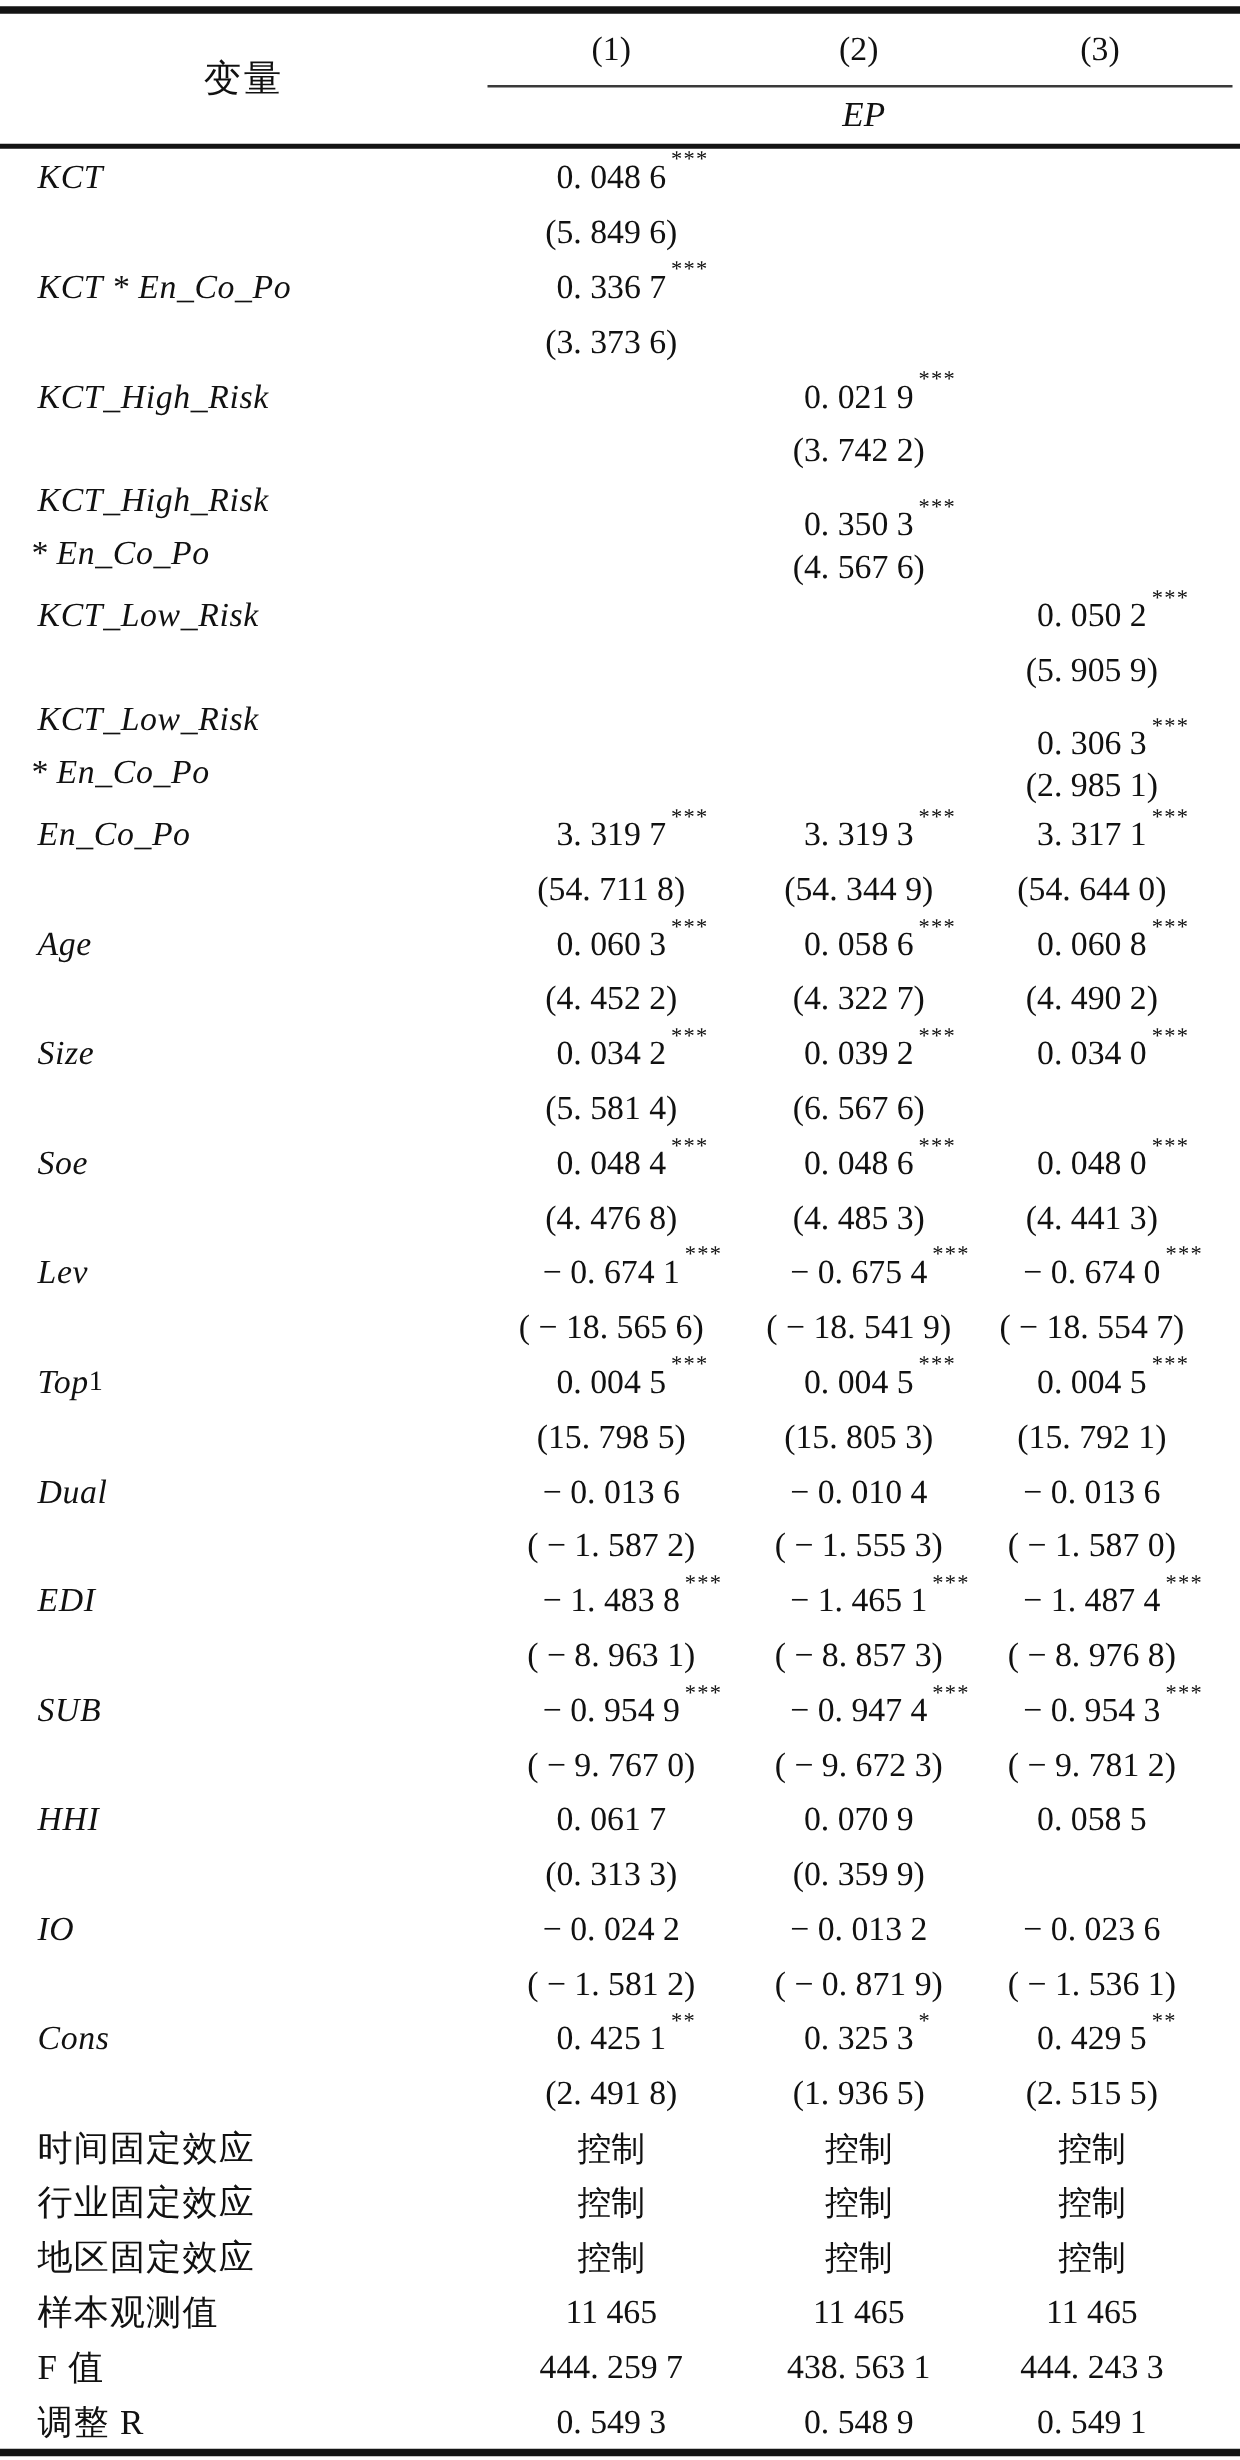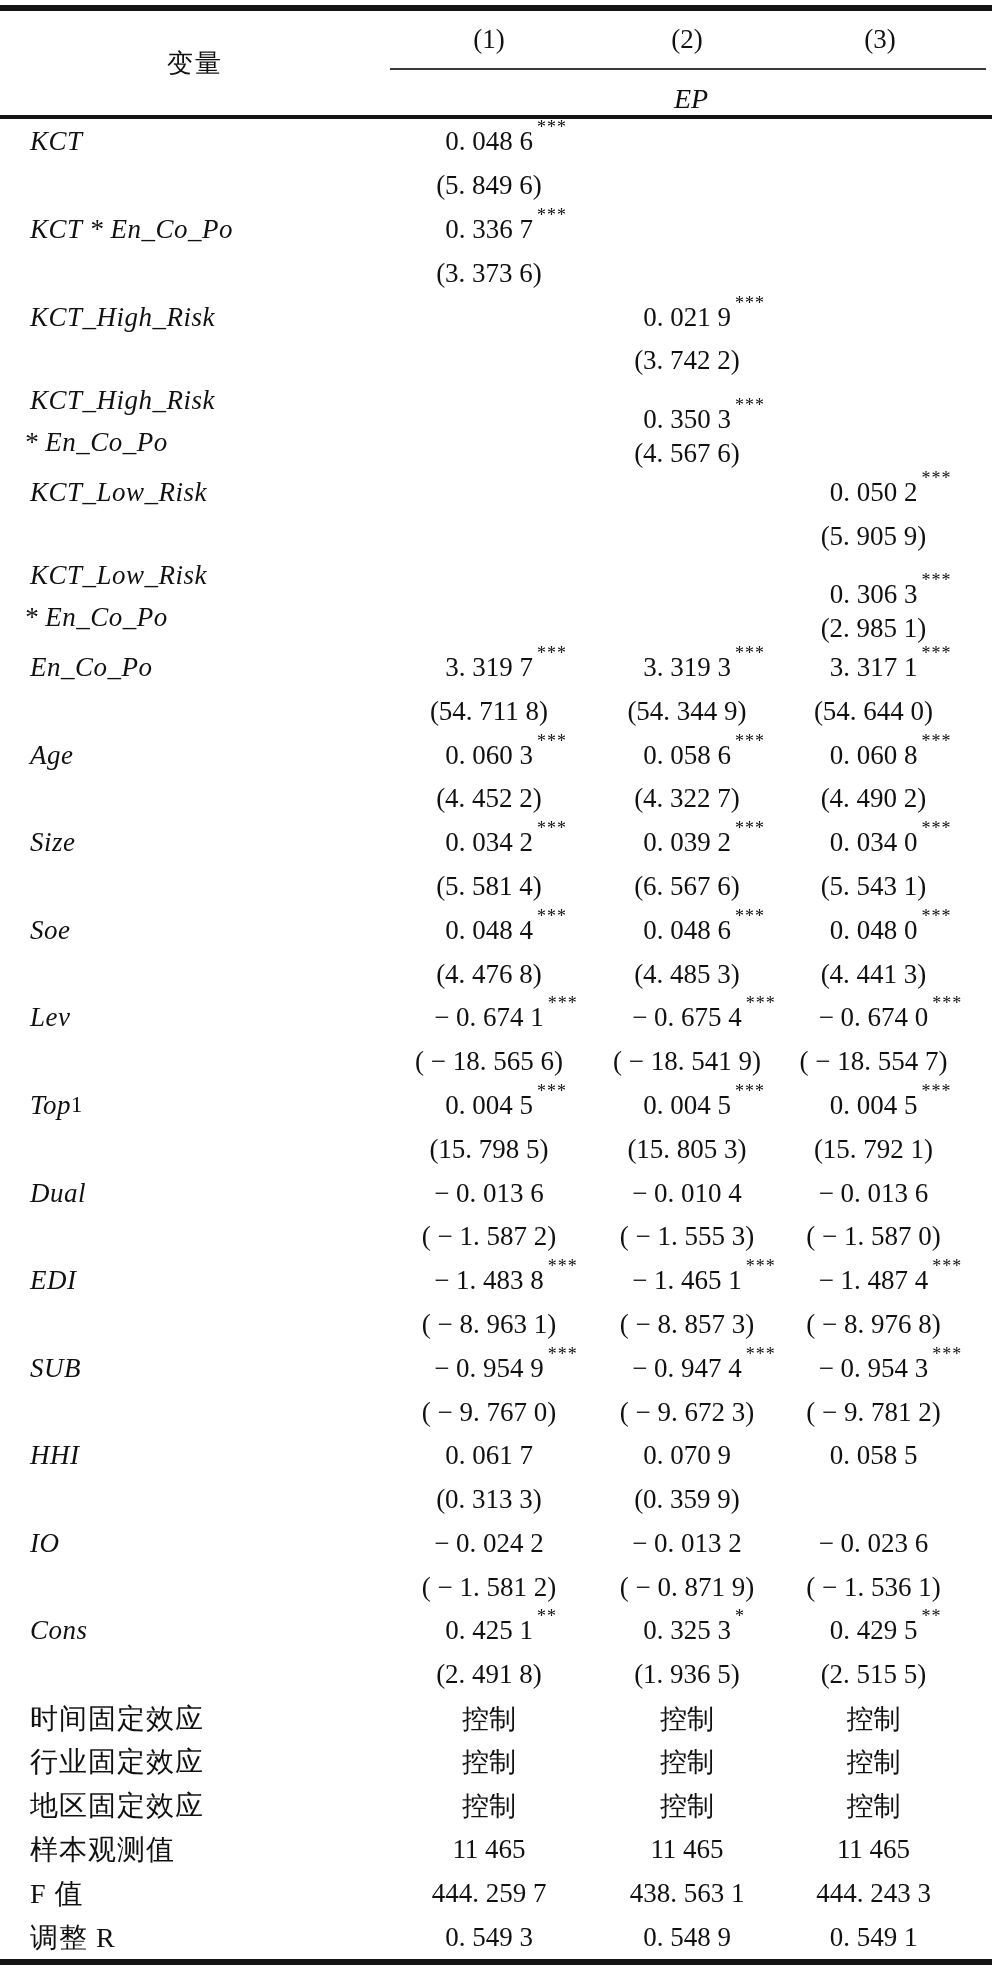--- a/index.html
+++ b/index.html
@@ -13,27 +13,27 @@
     --u:43.8px;
   }
   .rule{background:#141414;width:992px;}
   .rule.top{height:6px;margin-top:5px;}
   .rule.mid{height:4px;}
   .rule.bottom{height:6px;}
 
   
   .header{display:grid;grid-template-columns:390px 602px;height:104px;}
   .hleft{display:flex;align-items:center;justify-content:center;
-         font-size:26px;letter-spacing:2px;}
+         font-size:30px;letter-spacing:2px;}
   .hright{display:flex;flex-direction:column;}
   .hrow1{display:grid;grid-template-columns:198px 198px 206px;height:57px;}
   .hcol{display:flex;align-items:center;justify-content:center;font-size:27px;}
   .hcol.c3{padding-right:18px;}
   .hsep{height:2px;background:#3a3a3a;width:596px;}
-  .hrow2{flex:1;display:flex;align-items:flex-end;justify-content:center;
+  .hrow2{flex:1;display:flex;align-items:center;justify-content:center;
          font-size:28px;font-style:italic;}
 
   
   #tbody{padding-top:1px;}
   .block{display:grid;grid-template-columns:390px 198px 198px 206px;}
   .line{height:var(--u);display:flex;align-items:center;justify-content:center;
         font-size:27px;white-space:nowrap;}
   .label-cell .line{justify-content:flex-start;padding-left:30px;}
   .var-label{font-style:italic;letter-spacing:0.5px;}
   .value-cell.col3 .line{padding-right:31px;}
@@ -271,23 +271,20 @@
             <span class="num"><span>0. 039 2</span><sup class="stars">***</sup></span>
           </div>
           <div class="line t-line">
             <span>(6. 567 6)</span>
           </div>
         </div>
         <div class="cell value-cell col3">
           <div class="line coef-line">
             <span class="num"><span>0. 034 0</span><sup class="stars">***</sup></span>
           </div>
-          <div class="line t-line">
-            <span>(5. 543 1)</span>
-          </div>
         </div>
       </div>
       <div class="block">
         <div class="cell label-cell">
           <div class="line">
             <span class="var-label">Soe</span>
           </div>
         </div>
         <div class="cell value-cell col1">
           <div class="line coef-line">

